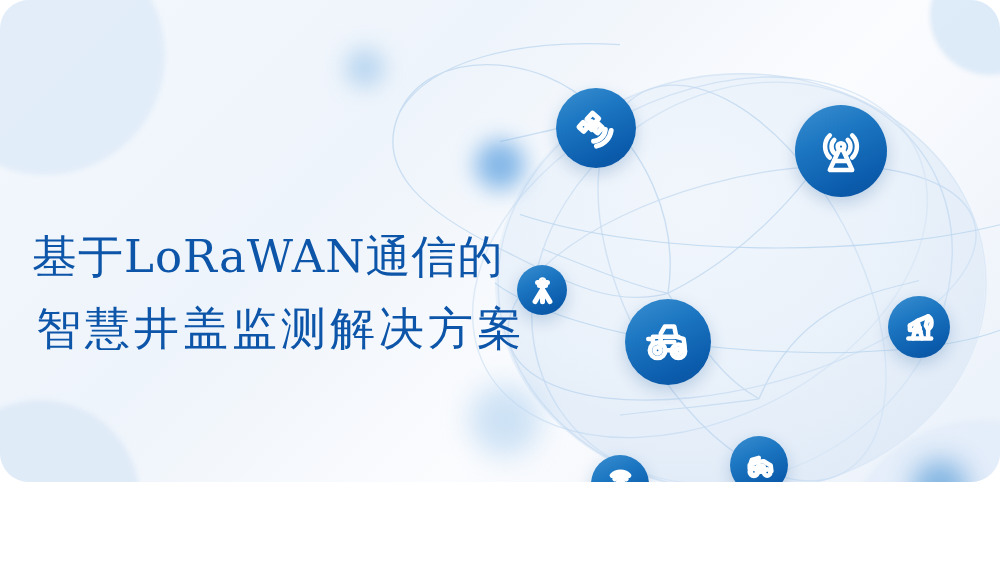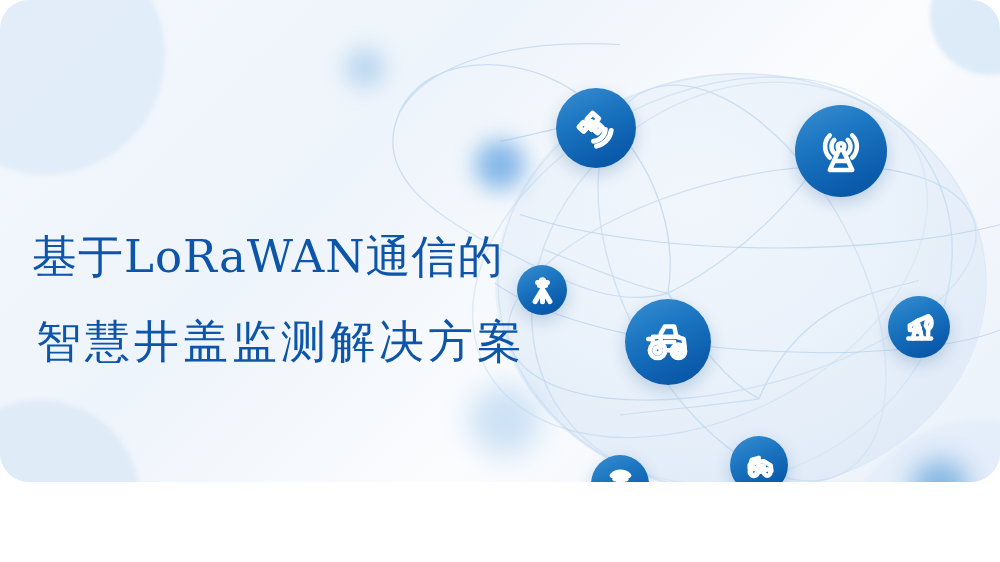--- a/index.html
+++ b/index.html
@@ -42,23 +42,24 @@
   .title-line {
     font-family: "DejaVu Serif", "Liberation Serif", serif;
     font-size: 45px;
     line-height: 57px;
     letter-spacing: 1px;
     color: #0c55a8;
     white-space: nowrap;
     font-weight: 400;
   }
   .title-line.l2 {
-    margin-top: 28px;
+    margin-top: 16px;
     letter-spacing: 4px;
     padding-left: 4px;
+    font-family: Liberation Serif, serif;
   }
   .node {
     position: absolute;
     border-radius: 50%;
     background: linear-gradient(155deg, #3b8fd0 0%, #1d77c2 35%, #0b5cac 78%, #0a529f 100%);
     box-shadow: 0 6px 16px rgba(16, 80, 150, 0.22);
     display: flex;
     align-items: center;
     justify-content: center;
     z-index: 30;

